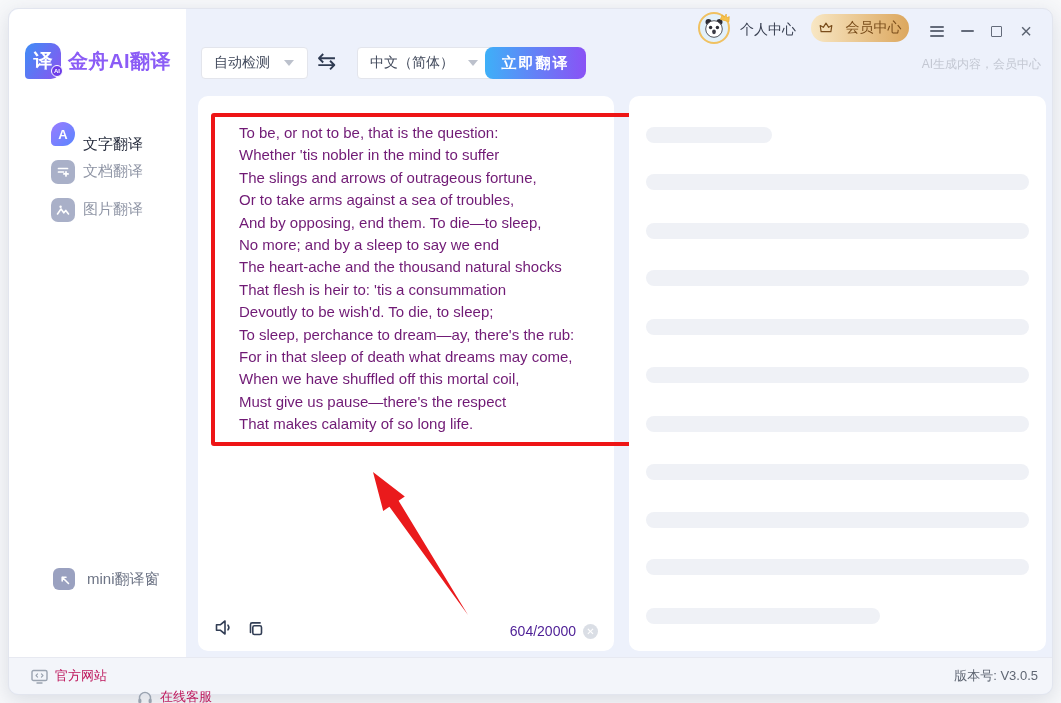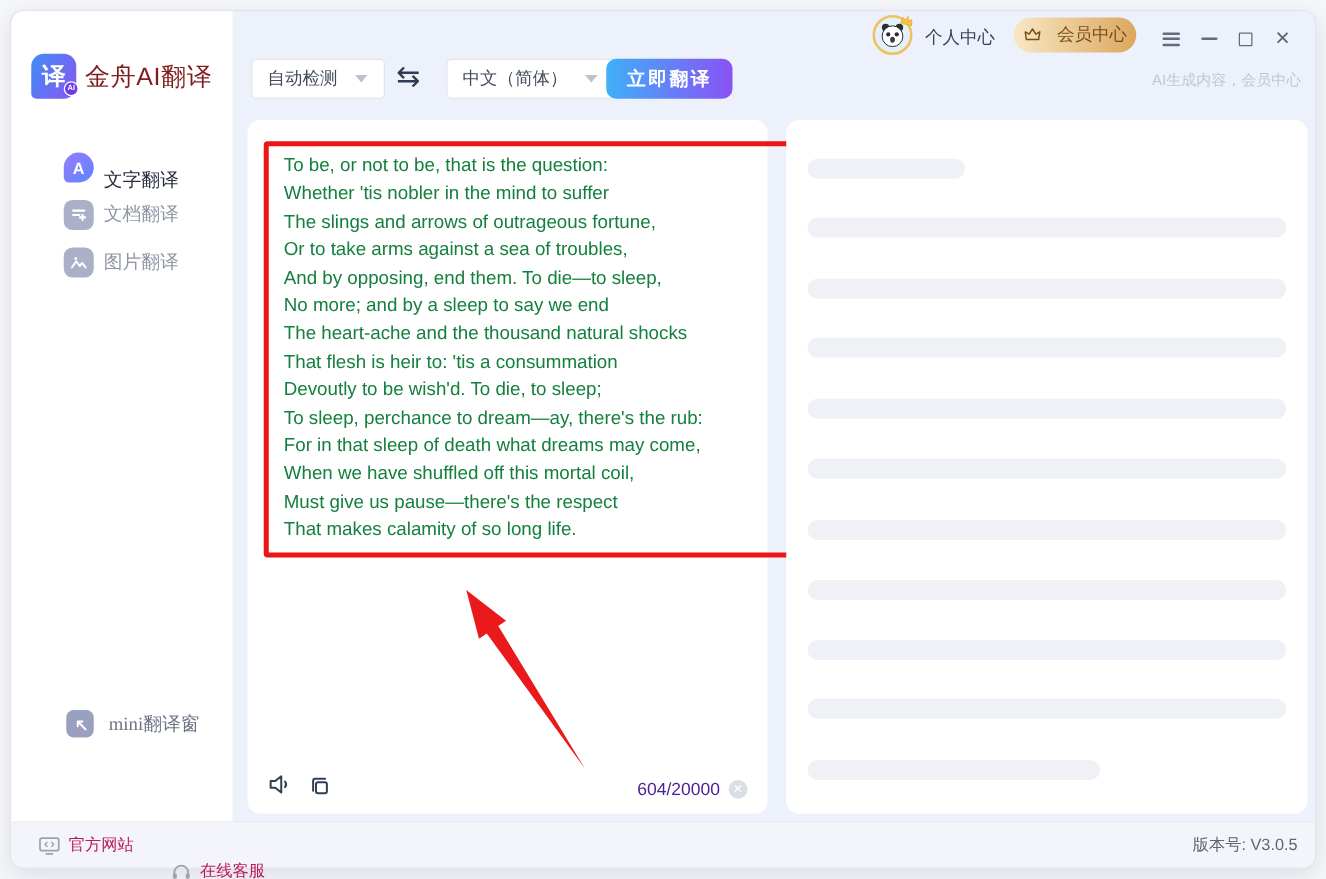--- a/index.html
+++ b/index.html
@@ -21,31 +21,31 @@
   .logo-icon {
     position:relative; width:36px; height:36px; border-radius:10px 10px 10px 4px;
     background:linear-gradient(120deg,#3f8df6,#8a55f0);
     color:#fff; font-weight:bold; font-size:19px; display:flex; align-items:center; justify-content:center;
   }
   .logo-badge {
     position:absolute; right:-2px; bottom:2px; width:12px; height:12px; border-radius:50%;
     background:#6d3bе8; background:#6d3be8; color:#fff; font-size:6px; font-weight:bold;
     display:flex; align-items:center; justify-content:center; border:1px solid #fff;
   }
-  .logo-title { margin-left:7px; font-size:20px; font-weight:normal; color:#7f1d1d; letter-spacing:.5px; }
+  .logo-title { margin-left:7px; font-size:20px; font-weight:bold; color:#8b5cf6; letter-spacing:.5px; }
   .nav-item { position:absolute; left:0; width:177px; height:30px; cursor:pointer; }
   .nav-icon {
     position:absolute; left:42px; top:3px; width:24px; height:24px; border-radius:50%;
     display:flex; align-items:center; justify-content:center;
   }
   .nav-icon.square { border-radius:7px; background:#a9b0c8; }
   .nav-icon.grad { background:linear-gradient(135deg,#9a7bff,#5a86ff); border-radius:50% 50% 50% 18%; color:#fff; font-size:13px; font-weight:bold; }
   .nav-label { position:absolute; left:74px; top:5px; font-size:15px; color:#8f95a5; }
   .nav-item.active .nav-label { color:#262c3d;margin-top:11px; }
-  .tool-item { position:absolute; left:0; width:177px; height:26px; cursor:pointer;font-family:Liberation Serif, serif; }
+  .tool-item { position:absolute; left:0; width:177px; height:26px; cursor:pointer; }
   .tool-icon { position:absolute; left:44px; top:2px; width:22px; height:22px; border-radius:6px; background:#9aa1c0; display:flex; align-items:center; justify-content:center; }
   .tool-icon.round { border-radius:50%; }
   .tool-label { position:absolute; left:78px; top:4px; font-size:15px; color:#6d7485; }
   
   .lang-select {
     position:absolute; top:38px; height:32px; background:#fff; border:1px solid #e3e5ec; border-radius:4px;
     display:flex; align-items:center; padding:0 12px; cursor:pointer;
   }
   .lang-select .txt { font-size:14px; color:#424a5c; }
   .caret { width:0; height:0; border-left:5px solid transparent; border-right:5px solid transparent; border-top:6px solid #bcc1cc; margin-left:14px; }
@@ -73,22 +73,22 @@
   .min-bar { width:13px; height:2px; background:#646b7a; border-radius:1px; }
   .max-box { width:11px; height:11px; border:1.8px solid #646b7a; border-radius:1px; }
   .close-x { font-size:20px; line-height:1; }
   .ai-notice { position:absolute; right:11px; top:47px; font-size:12px; color:#c3c7d2; }
   
   .card { position:absolute; top:87px; height:555px; background:#fff; border-radius:10px; }
   .card.input { left:189px; width:416px; }
   .card.result { left:620px; width:417px; }
   .red-box {
     position:absolute; left:13px; top:17px; width:454px; height:333px;
-    border:4px solid #ee1516; border-radius:3px; padding:5px 12px;
-    font-size:15px; line-height:22.4px; color:#15803d; white-space:pre-line; overflow:hidden;
+    border:4px solid #ee1516; border-radius:3px; padding:5px 24px;
+    font-size:15px; line-height:22.4px; color:#701a75; white-space:pre-line; overflow:hidden;
   }
   .icon-btn { position:absolute; cursor:pointer; background:none; border:none; }
   .char-count { position:absolute; right:38px; top:527px; font-size:14px; color:#4c1d95; }
   .clear-btn {
     position:absolute; right:16px; top:528px; width:15px; height:15px; border-radius:50%;
     background:#dadee5; color:#fff; font-size:10px; line-height:15px; text-align:center; cursor:pointer;
   }
   .skel-bar { position:absolute; left:17px; height:16px; background:#eff1f6; border-radius:8px; }
   
   .statusbar {

